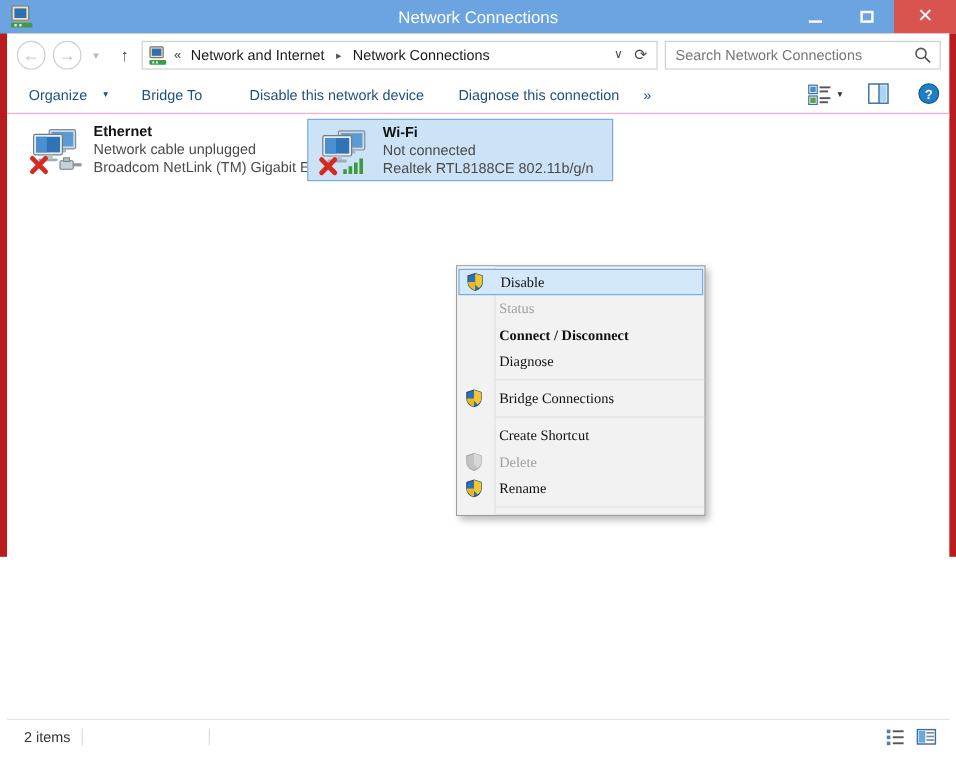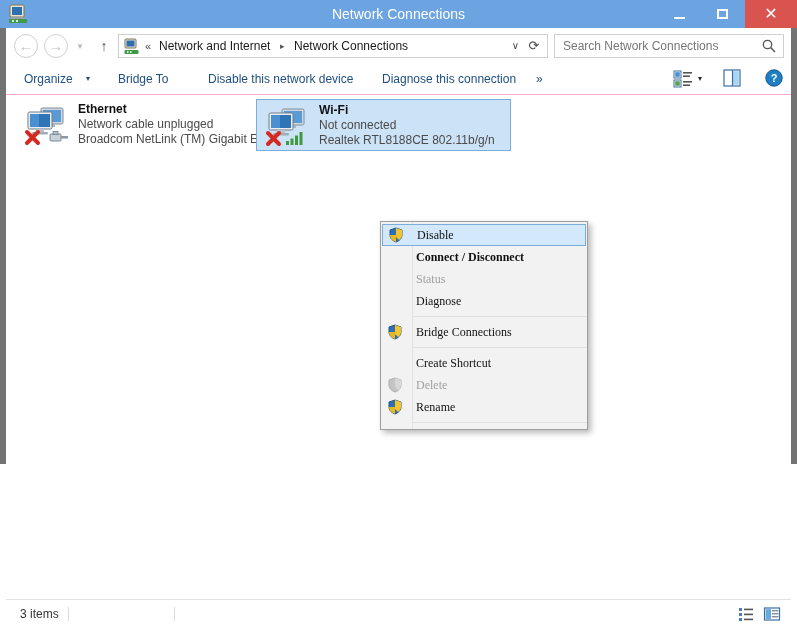--- a/index.html
+++ b/index.html
@@ -15,21 +15,21 @@
     color: #000000;
     overflow: hidden;
   }
 
   
   .window {
     position: absolute;
     left: 0; top: 0;
     width: 797px;
     height: 464px;
-    background: #737373;
+    background: #b91c1c;
     box-sizing: border-box;
     padding-left: 48px;
   }
 
   
   .titlebar {
     position: absolute;
     left: 0; top: 0;
     width: 797px;
     height: 28px;
@@ -580,26 +580,26 @@
           <span class="ctx-shield">
             <svg width="16" height="16" viewBox="0 0 16 16">
               <path d="M8 1 L14 3 V8 C14 11.5 11 14 8 15 C5 14 2 11.5 2 8 V3 Z" fill="#2f6fb5" stroke="#1b4a80" stroke-width="0.9"></path>
               <path d="M8 1 L14 3 V8 C14 10 12.8 11.8 11 13 L8 10 Z" fill="#f0c530"></path>
               <path d="M8 15 C5 14 2 11.5 2 8 L8 8 Z" fill="#e8b820"></path>
             </svg>
           </span>
           <span>Disable</span>
         </div>
 
+        <div class="ctx-item disabled">
+          <span>Status</span>
+        </div>
+
         <div class="ctx-item bold">
           <span>Connect / Disconnect</span>
-        </div>
-
-        <div class="ctx-item disabled">
-          <span>Status</span>
         </div>
 
         <div class="ctx-item">
           <span>Diagnose</span>
         </div>
 
         <div class="ctx-sep"></div>
 
         <div class="ctx-item">
           <span class="ctx-shield">
@@ -638,21 +638,21 @@
           </span>
           <span>Rename</span>
         </div>
 
         <div class="ctx-sep"></div>
 
       </div>
     </div>
 
     <div class="statusbar">
-      <span class="st-items">3 items</span>
+      <span class="st-items">2 items</span>
       <span class="st-sep1"></span>
       <span class="st-sep2"></span>
 
       <span class="st-view st-view-list">
         <svg width="18" height="18" viewBox="0 0 18 18">
           <rect x="2" y="3" width="3" height="3" fill="#4a7fb5"></rect>
           <rect x="2" y="8" width="3" height="3" fill="#4a7fb5"></rect>
           <rect x="2" y="13" width="3" height="3" fill="#4a7fb5"></rect>
           <rect x="7" y="3.6" width="9" height="1.6" fill="#555"></rect>
           <rect x="7" y="8.6" width="9" height="1.6" fill="#555"></rect>

